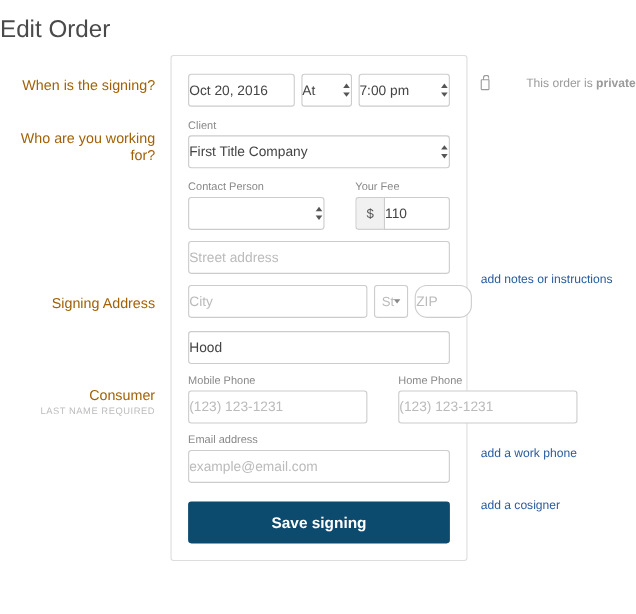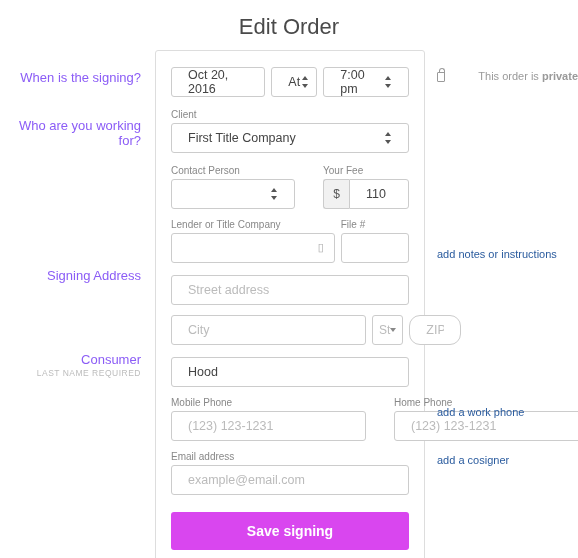--- a/index.html
+++ b/index.html
@@ -1,40 +1,40 @@
 <!DOCTYPE html>
 <html><head>
 <meta charset="utf-8">
 <style>
 * { box-sizing: border-box; margin: 0; padding: 0; }
 body { font-family: -apple-system, "Helvetica Neue", Arial, sans-serif; background: #fff; color: #494949; font-size: 13px; width: 578px; }
-.page-title { text-align: center; font-size: 22px; font-weight: 400; color: #4a4a4a; padding: 14px 0 10px; }
+.page-title { text-align: left; font-size: 22px; font-weight: 400; color: #4a4a4a; padding: 14px 0 10px; }
 .container { display: grid; grid-template-columns: 155px 270px 1fr; gap: 0; align-items: start; }
 .labels { text-align: right; padding-right: 14px; padding-top: 20px; grid-column: 1; }
 .form-panel { grid-column: 2; border: 1px solid #ddd; border-radius: 3px; padding: 16px 15px 15px; width: 270px; background: #fff; }
 .side { grid-column: 3; padding-left: 12px; padding-top: 20px; font-size: 11px; }
-.label-row { color: #8b5cf6; font-size: 13px; }
+.label-row { color: #a16207; font-size: 13px; }
 .label-sub { color: #bcbcbc; font-size: 8.5px; letter-spacing: .5px; margin-top: 1px; }
 .field-label { color: #888; font-size: 10px; margin-bottom: 3px; display: block; }
 .row { display: flex; gap: 6px; }
 .mb { margin-bottom: 12px; }
 .mbs { margin-bottom: 10px; gap: 28px; }
-input, select, .select-like { height: 30px; border: 1px solid #ccc; border-radius: 3px; padding: 0 16px; font-size: 12.5px; color: #444; background: #fff; font-family: inherit; }
+input, select, .select-like { height: 30px; border: 1px solid #ccc; border-radius: 3px; padding: 0 0; font-size: 12.5px; color: #444; background: #fff; font-family: inherit; }
 input::placeholder { color: #bbb; }
 .select-like { display: flex; align-items: center; justify-content: space-between; cursor: pointer; background: #fff; }
 .chev { width: 9px; height: 14px; position: relative; flex-shrink: 0; }
 .chev::before, .chev::after { content: ""; position: absolute; left: 2px; width: 0; height: 0; border-left: 3px solid transparent; border-right: 3px solid transparent; }
 .chev::before { top: 1px; border-bottom: 4px solid #555; }
 .chev::after { bottom: 1px; border-top: 4px solid #555; }
 .tri-down { width: 0; height: 0; border-left: 3px solid transparent; border-right: 3px solid transparent; border-top: 4px solid #888; flex-shrink: 0; }
 .full { width: 100%; }
 .currency-addon { width: 26px; height: 30px; border: 1px solid #ccc; border-right: none; border-radius: 3px 0 0 3px; background: #f1f1f1; display: flex; align-items: center; justify-content: center; color: #555; font-size: 12px; }
 .fee-input { border-radius: 0 3px 3px 0; width: 60px; }
 .col { display: flex; flex-direction: column; }
-.save-btn { width: 100%; height: 38px; background: #d946ef; color: #fff; border: none; border-radius: 3px; font-size: 14px; font-weight: 600; cursor: pointer; margin-top: 5px; font-family: inherit; }
+.save-btn { width: 100%; height: 38px; background: #0c4a6e; color: #fff; border: none; border-radius: 3px; font-size: 14px; font-weight: 600; cursor: pointer; margin-top: 5px; font-family: inherit; }
 .side-link { color: #2a5b9e; font-size: 11px; cursor: pointer; }
 .private { color: #9a9a9a; font-size: 11px; display: flex; align-items: center; gap: 4px; }
 .lock { width: 8px; height: 10px; border: 1px solid #9a9a9a; border-radius: 1px; position: relative; }
 .lock::before { content: ""; position: absolute; top: -5px; left: 1px; width: 4px; height: 4px; border: 1px solid #9a9a9a; border-bottom: none; border-radius: 3px 3px 0 0; }
 .contact-icon { width: 16px; text-align: center; color: #aaa; font-size: 11px; position: absolute; right: 6px; top: 8px; }
 .rel { position: relative; }
 .state-sel { display: flex; align-items: center; justify-content: flex-start; padding: 0 6px; height: 30px; border: 1px solid #ccc; border-radius: 3px; width: 52px; color: #bbb; font-size: 12px; cursor: pointer; }
 </style>
 </head>
 <body>
@@ -87,31 +87,20 @@
       <div class="col">
         <span class="field-label">Your Fee</span>
         <div class="row" style="gap:0">
           <div class="currency-addon">$</div>
           <input class="fee-input" value="110" style="">
         </div>
       </div>
     </div>
 
     
-    <div class="row mb">
-      <div class="col rel" style="flex:2.4">
-        <span class="field-label">Lender or Title Company</span>
-        <input class="full" style="padding-right: 24px;">
-        <span class="contact-icon" style="top:22px">▯</span>
-      </div>
-      <div class="col" style="flex:1">
-        <span class="field-label">File #</span>
-        <input class="full" style="">
-      </div>
-    </div>
 
     
     <input class="full mbs" placeholder="Street address" style="">
     <div class="row mb">
       <input style="flex: 1.6 1 0%;" placeholder="City">
       <div class="state-sel">
         <span>St</span>
         <span class="tri-down"></span>
       </div>
       <input style="width: 52px; border-radius: 11px;" placeholder="ZIP">

